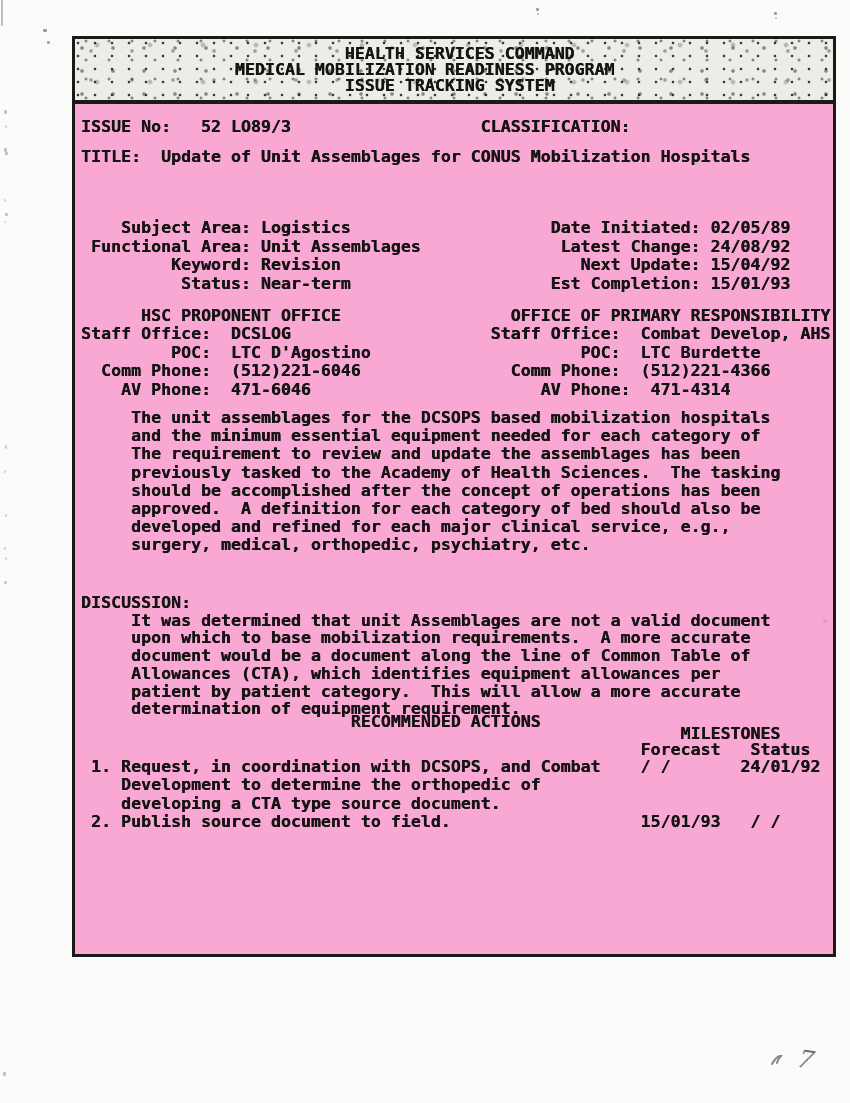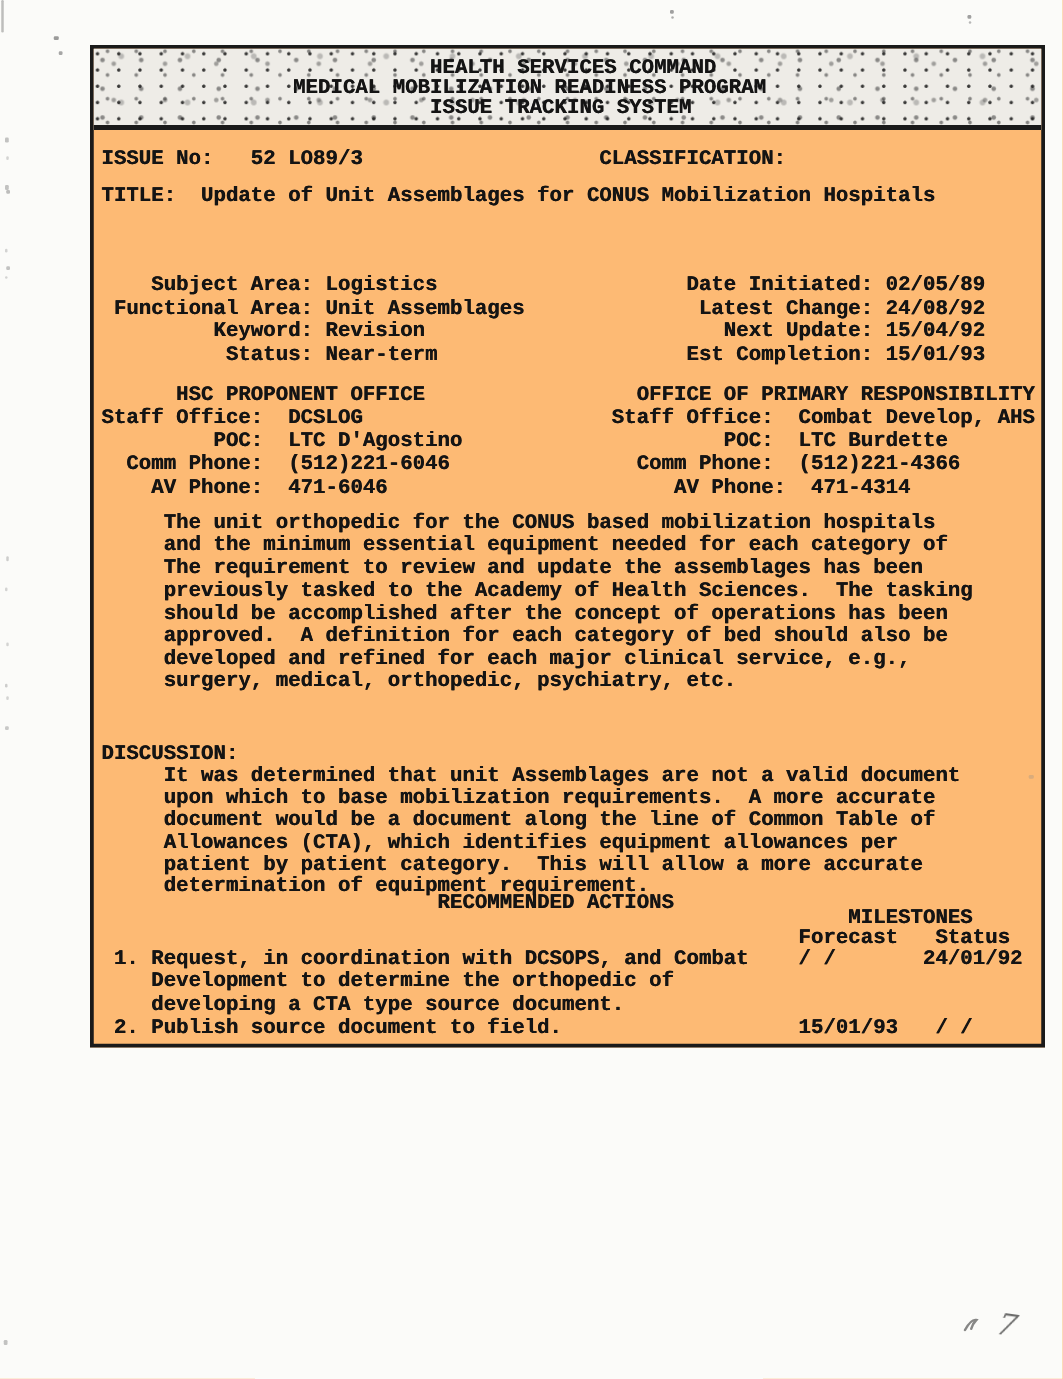--- a/index.html
+++ b/index.html
@@ -2,22 +2,22 @@
 <html><head>
 <meta charset="utf-8">
 <style>
   html,body{margin:0;padding:0;}
   body{
     width:850px;height:1103px;position:relative;
     background:#fbfbf9;overflow:hidden;
     font-family:"DejaVu Sans Mono","Liberation Mono",monospace;
   }
   .frame{
-    position:absolute;left:72px;top:36px;width:764px;height:802px;
-    border:3px solid #1a1a1a;background:#fdba74;box-sizing:border-box;font-family:Liberation Mono, monospace;
+    position:absolute;left:72px;top:36px;width:764px;height:921px;
+    border:3px solid #1a1a1a;background:#f9a8d4;box-sizing:border-box;
   }
   .banner{
     position:absolute;left:0;right:0;top:0;height:65px;
     border-bottom:4px solid #1a1a1a;box-sizing:border-box;
     padding-top:7px;
     background-color:#eeece7;
     background-image:
       radial-gradient(circle at 3px 4px, rgba(25,25,25,.85) 1px, transparent 1.7px),
       radial-gradient(circle at 11px 2px, rgba(50,50,50,.55) 1px, transparent 1.9px),
       radial-gradient(circle at 7px 9px, rgba(70,70,70,.6) 1.3px, transparent 2.3px),
@@ -72,21 +72,21 @@
 
     <div class="block" style="top:268px">
       <div class="tline">      HSC PROPONENT OFFICE                 OFFICE OF PRIMARY RESPONSIBILITY</div>
       <div class="tline">Staff Office:  DCSLOG                    Staff Office:  Combat Develop, AHS</div>
       <div class="tline">         POC:  LTC D'Agostino                     POC:  LTC Burdette</div>
       <div class="tline">  Comm Phone:  (512)221-6046               Comm Phone:  (512)221-4366</div>
       <div class="tline">    AV Phone:  471-6046                       AV Phone:  471-4314</div>
     </div>
 
     <div class="block" style="top:370px">
-      <div class="tline" style="line-height:18.2px">     The unit orthopedic for the CONUS based mobilization hospitals</div>
+      <div class="tline" style="line-height:18.2px">     The unit assemblages for the DCSOPS based mobilization hospitals</div>
       <div class="tline" style="line-height:18.2px">     and the minimum essential equipment needed for each category of</div>
       <div class="tline" style="line-height:18.2px">     The requirement to review and update the assemblages has been</div>
       <div class="tline" style="line-height:18.2px">     previously tasked to the Academy of Health Sciences.  The tasking</div>
       <div class="tline" style="line-height:18.2px">     should be accomplished after the concept of operations has been</div>
       <div class="tline" style="line-height:18.2px">     approved.  A definition for each category of bed should also be</div>
       <div class="tline" style="line-height:18.2px">     developed and refined for each major clinical service, e.g.,</div>
       <div class="tline" style="line-height:18.2px">     surgery, medical, orthopedic, psychiatry, etc.</div>
     </div>
 
     <div class="block" style="top:555px">

